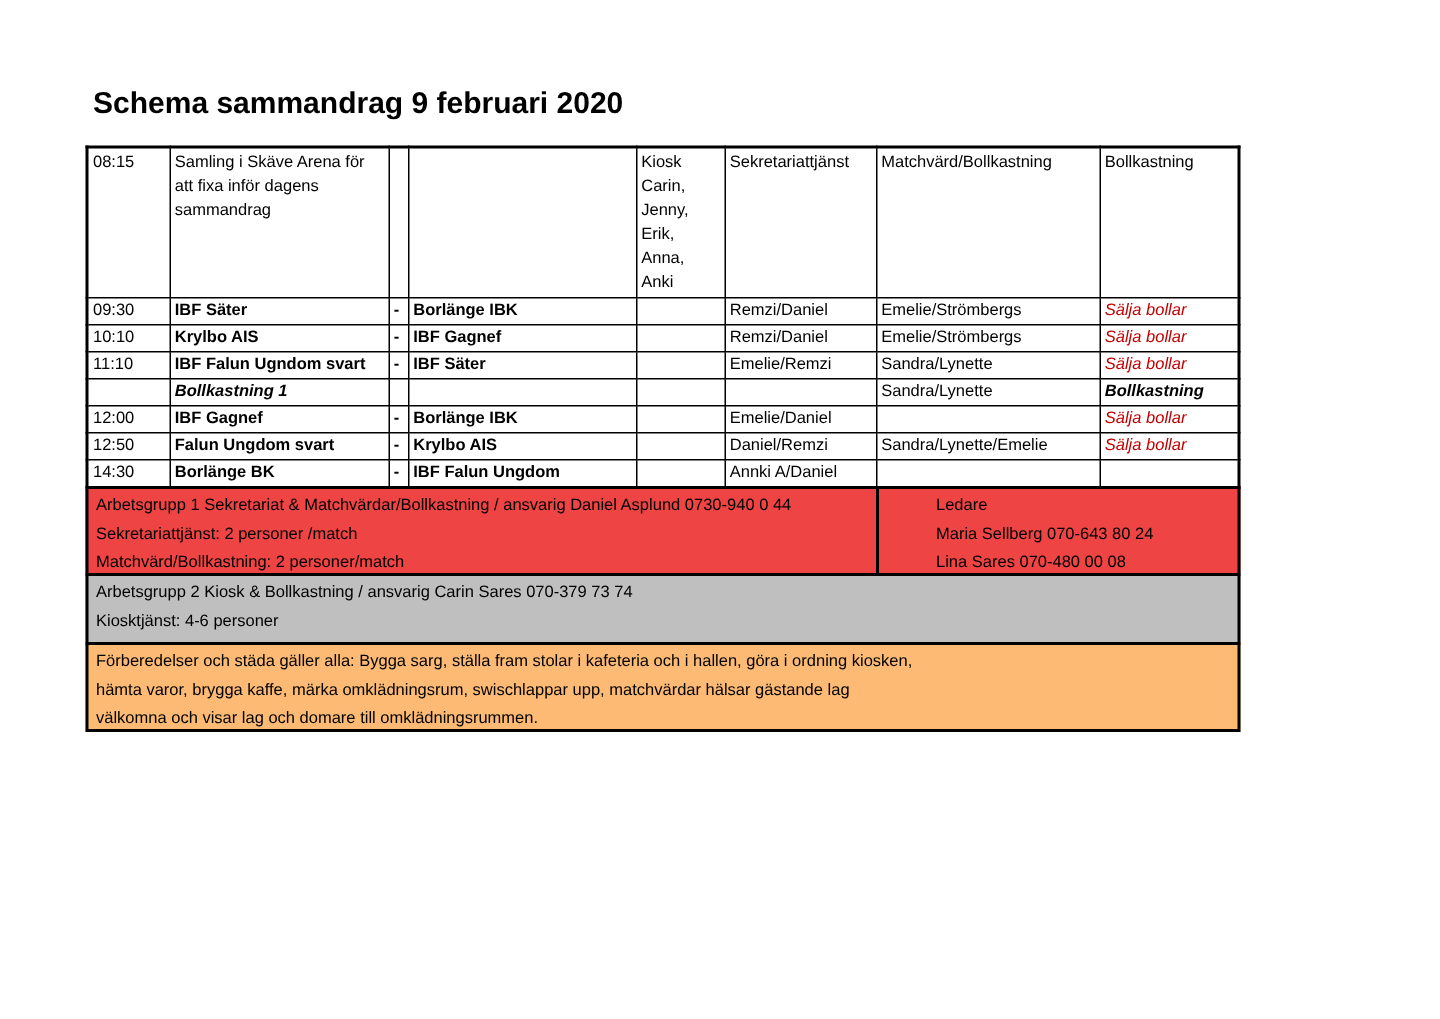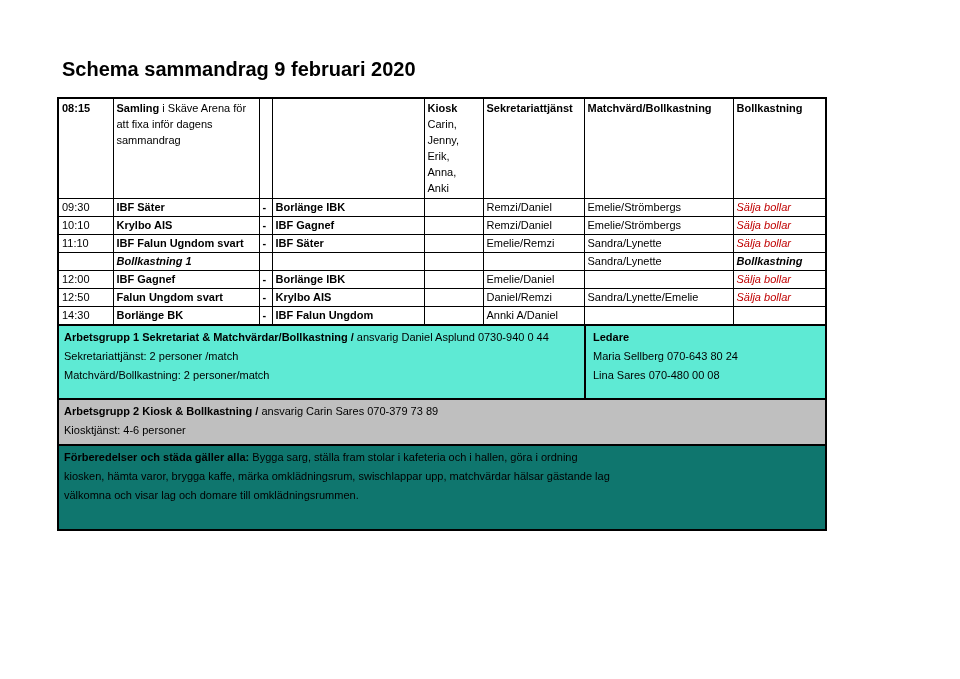--- a/index.html
+++ b/index.html
@@ -13,32 +13,32 @@
   table.schema {
     border-collapse:collapse; table-layout:fixed;
     margin:16px 0 0 57px; border:2px solid #000;
     font-size:11px;
   }
   table.schema td {
     border:1px solid #000; padding:1px 3px; overflow:hidden;
     white-space:nowrap; vertical-align:middle; height:15px;
   }
   tr.hdr td { vertical-align:top; white-space:normal; height:95px; line-height:1.45; padding-top:2px; }
-  .b { font-weight:bold; }
+  .b { font-weight:normal; }
   .c-home, .c-away, .c-dash { font-weight:bold;margin-left:40px; }
   .c-dash { padding-left:2px; padding-right:2px; }
   .sell { color:#C00000; font-style:italic; }
   .act  { font-weight:bold; font-style:italic; }
   .sections { margin-left:57px; width:770px; font-size:11px; }
   .sec { border:2px solid #000; margin-top:-2px; box-sizing:border-box; line-height:19px; }
-  .sec1 { display:flex; background:#5eead4; height:76px; }
+  .sec1 { display:flex; background:#ef4444; height:60px;gap:31px; }
   .sec1-left { width:527px; border-right:2px solid #000; box-sizing:border-box; padding:2px 5px; }
   .sec1-right { flex:1; padding:2px 7px; }
   .sec2 { background:#BFBFBF; height:48px; padding:2px 5px; }
-  .sec3 { background:#0f766e; height:87px; padding:2px 5px; }
+  .sec3 { background:#fdba74; height:60px; padding:2px 5px; }
   .sec p, .sec div.ln { margin:0; }
   .wrap-narrow { max-width:548px; }
 </style>
 </head>
 <body>
 
 <h1 class="title">Schema sammandrag 9 februari 2020</h1>
 
 <table class="schema">
   <colgroup>
@@ -154,21 +154,21 @@
       <div class="ln">Matchvärd/Bollkastning: 2 personer/match</div>
     </div>
     <div class="sec1-right">
       <div class="ln b">Ledare</div>
       <div class="ln">Maria Sellberg 070-643 80 24</div>
       <div class="ln">Lina Sares 070-480 00 08</div>
     </div>
   </div>
 
   <div class="sec sec2">
-    <div class="ln"><span class="b">Arbetsgrupp 2 Kiosk &amp; Bollkastning /</span><span> ansvarig Carin Sares 070-379 73 89</span></div>
+    <div class="ln"><span class="b">Arbetsgrupp 2 Kiosk &amp; Bollkastning /</span><span> ansvarig Carin Sares 070-379 73 74</span></div>
     <div class="ln">Kiosktjänst: 4-6 personer</div>
   </div>
 
   <div class="sec sec3">
     <p class="wrap-narrow"><span class="b">Förberedelser och städa gäller alla:</span><span> Bygga sarg, ställa fram stolar i kafeteria och i hallen, göra i ordning kiosken, hämta varor, brygga kaffe, märka omklädningsrum, swischlappar upp, matchvärdar hälsar gästande lag välkomna och visar lag och domare till omklädningsrummen.</span></p>
   </div>
 
 </div>
 
 </body></html>

